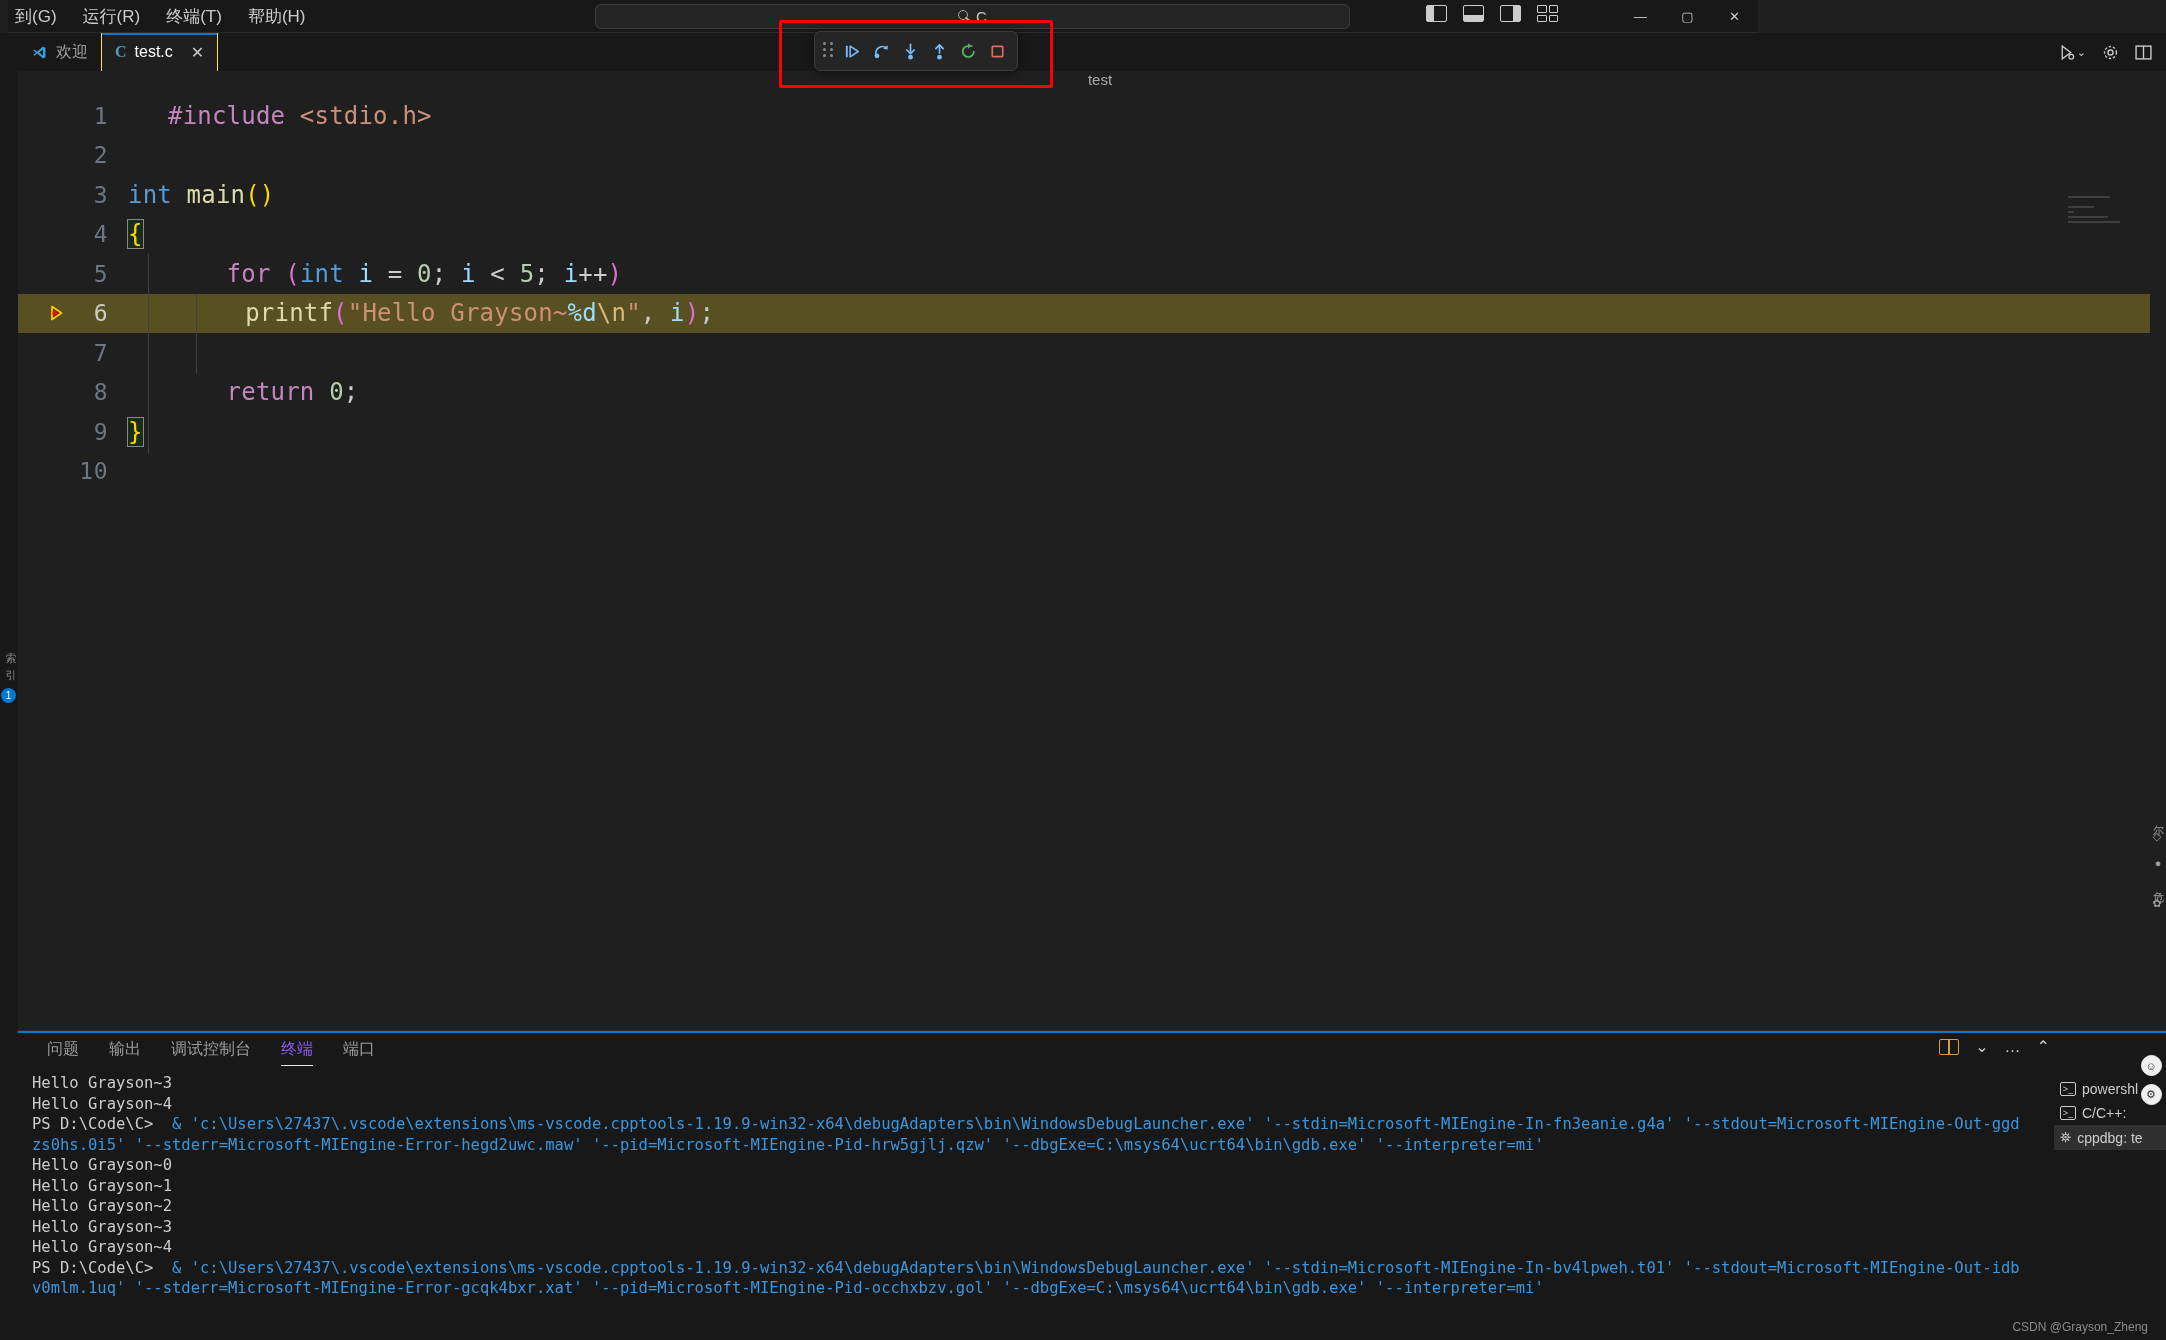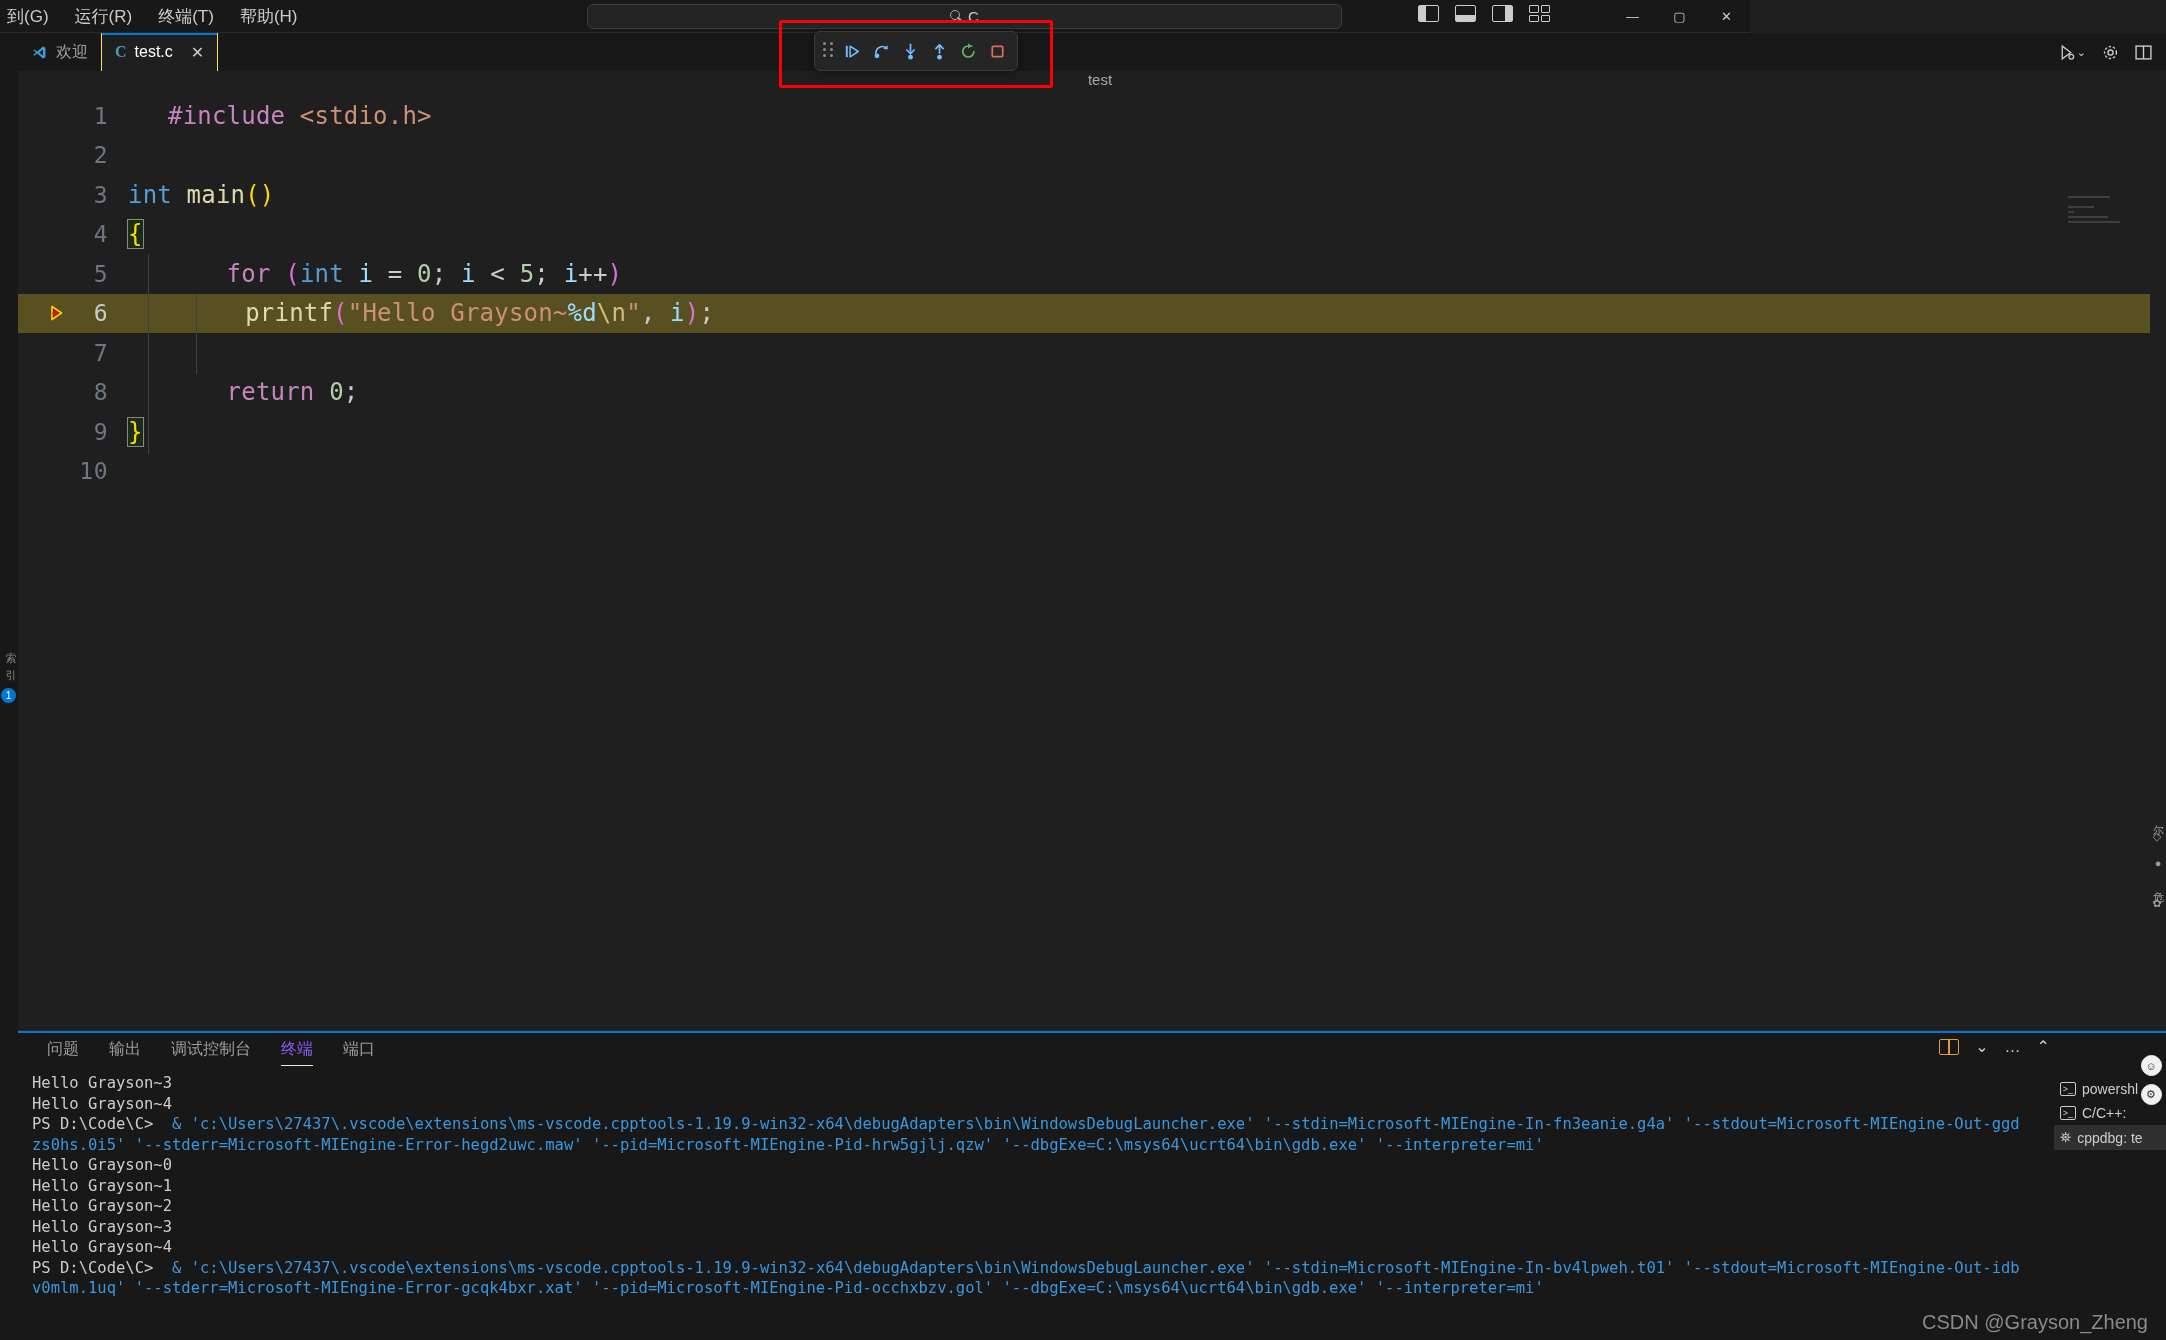--- a/index.html
+++ b/index.html
@@ -6,21 +6,21 @@
   html, body {
     width: 2166px; height: 1340px;
     background: #1f1f1f;
     font-family: "Liberation Sans", sans-serif;
     overflow: hidden;
   }
   body { position: relative; }
 
   
   .titlebar {
-    position: absolute; top: 0; left: 0; width: 1750px; height: 33px;
+    position: absolute; top: 0; left: 8px; width: 1750px; height: 33px;
     background: #181818; display: flex; align-items: center;
     border-bottom: 1px solid #2b2b2b;
     gap: 15px;
   }
   .menu-items { display: flex; align-items: center; margin-left: -6px; }
   .menu-item {
     font-size: 17px; color: #cccccc; padding: 3px 13px;
     white-space: nowrap; line-height: 1;
   }
   .nav-arrows { display: flex; gap: 18px; margin-left: 343px; }
@@ -214,21 +214,21 @@
     font-size: 14px; color: #cccccc; white-space: nowrap; overflow: hidden;
   }
   .ts-item.active { background: #2f2f2f; }
   .ts-ico { width: 16px; height: 14px; border: 1.4px solid #cccccc; border-radius: 2px;
             font-size: 9px; display: flex; align-items: center; justify-content: center;
             color: #cccccc; flex: 0 0 auto; }
   .ts-bug { color: #cccccc; font-size: 14px; flex: 0 0 auto; }
 
   .watermark {
     position: absolute; right: 18px; bottom: 6px;
-    font-size: 20px; color: #8a8a8a;
+    font-size: 12px; color: #8a8a8a;
   }
 
   .sidebar-right-float {
     position: absolute; right: 2px; top: 1055px; width: 26px;
     display: flex; flex-direction: column; gap: 8px; align-items: center; z-index: 30;
   }
   .srf-circle { width: 21px; height: 21px; border-radius: 50%; border: 1.5px solid #cccccc;
                 display:flex; align-items:center; justify-content:center; color:#cccccc; font-size:11px;
                 background: #f0f0f0; color:#333; border-color:#f0f0f0; }
 </style>

